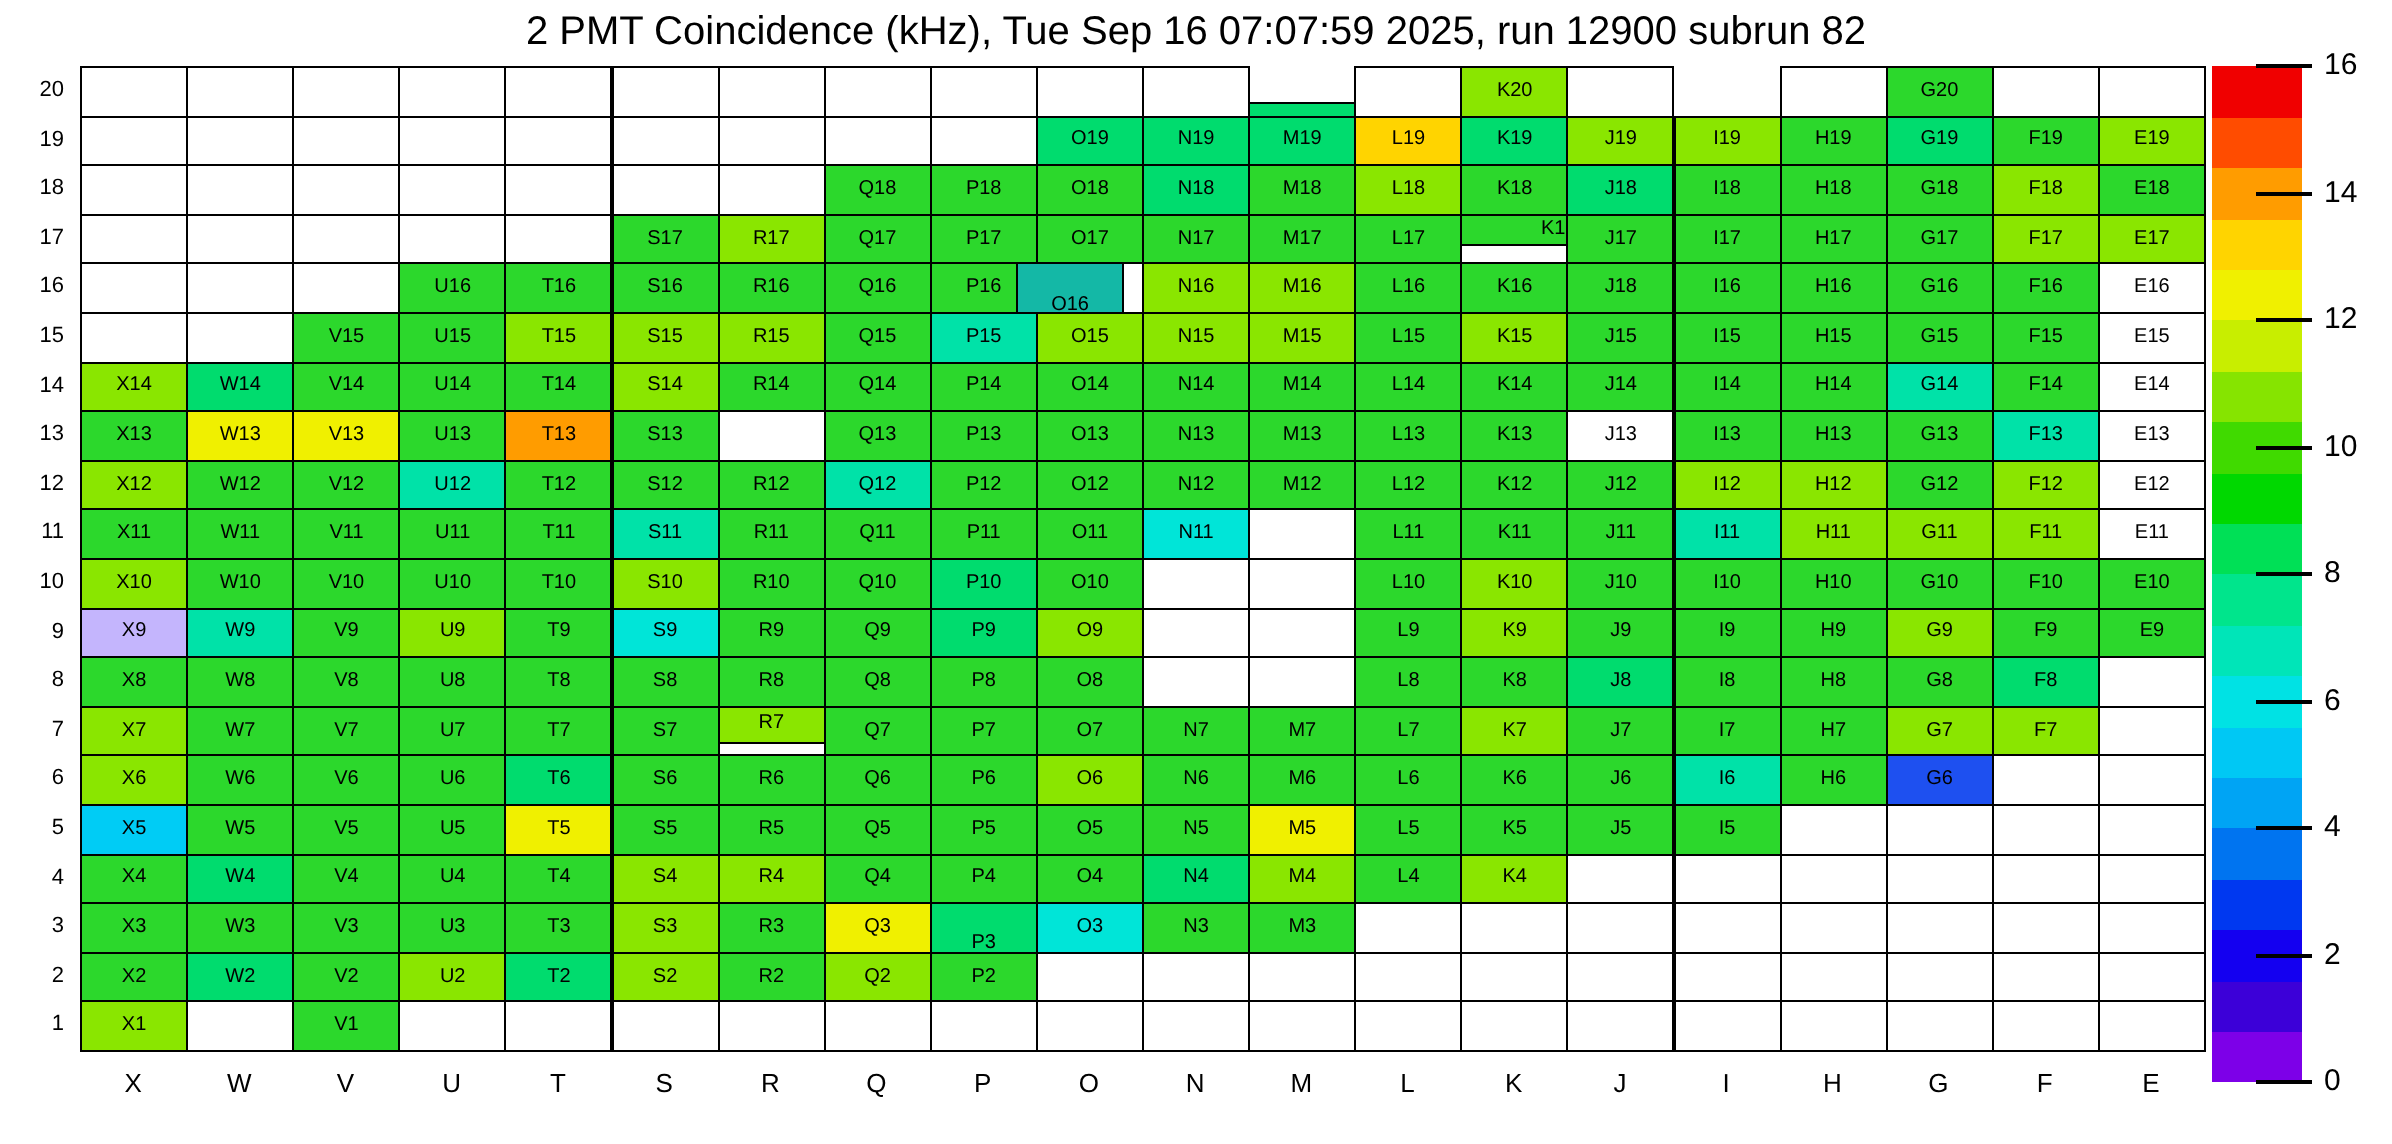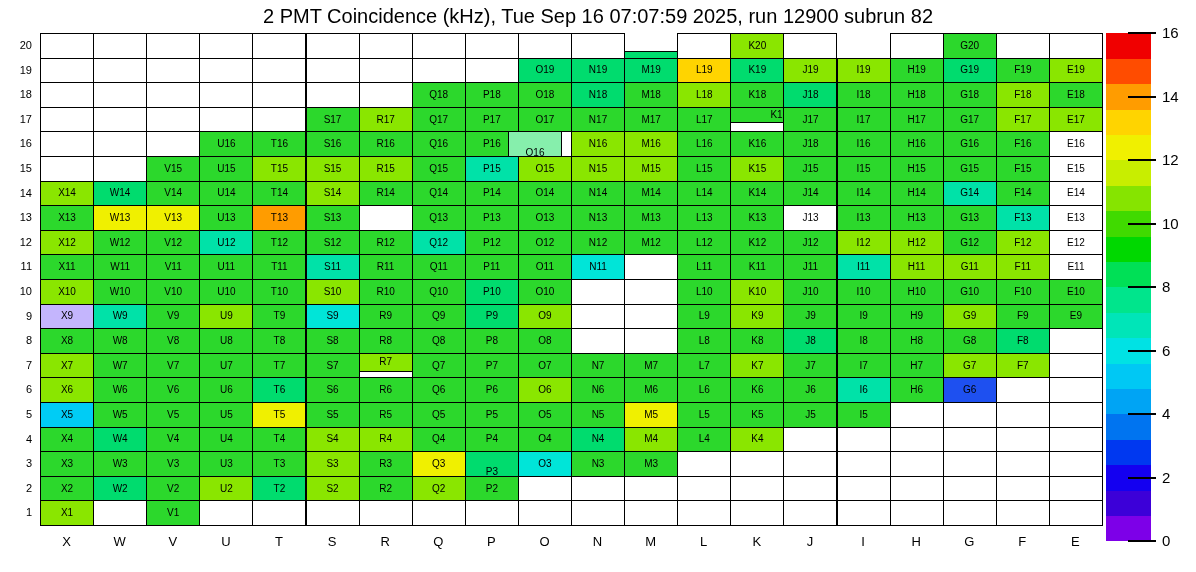--- a/index.html
+++ b/index.html
@@ -204,21 +204,21 @@
       </div>
       <div class="cell" style="left: 318.6px; top: 98.4px; width: 54.1px; height: 25.6px; background: rgb(44, 216, 44);">
         <span>R16</span>
       </div>
       <div class="cell" style="left: 371.7px; top: 98.4px; width: 54.1px; height: 25.6px; background: rgb(44, 216, 44);">
         <span>Q16</span>
       </div>
       <div class="cell" style="left: 424.8px; top: 98.4px; width: 54.1px; height: 25.6px; background: rgb(44, 216, 44);">
         <span>P16</span>
       </div>
-      <div class="cell" style="left: 468px; top: 98.4px; width: 54.1px; height: 43px; background: #86efac;">
+      <div class="cell" style="left: 468px; top: 98.4px; width: 54.1px; height: 43px; background: #14b8a6;">
         <span>O16</span>
       </div>
       <div class="cell" style="left: 531px; top: 98.4px; width: 54.1px; height: 25.6px; background: rgb(138, 230, 0);">
         <span>N16</span>
       </div>
       <div class="cell" style="left: 584.1px; top: 98.4px; width: 54.1px; height: 25.6px; background: rgb(138, 230, 0);">
         <span>M16</span>
       </div>
       <div class="cell" style="left: 637.2px; top: 98.4px; width: 54.1px; height: 25.6px; background: rgb(44, 216, 44);">
         <span>L16</span>

